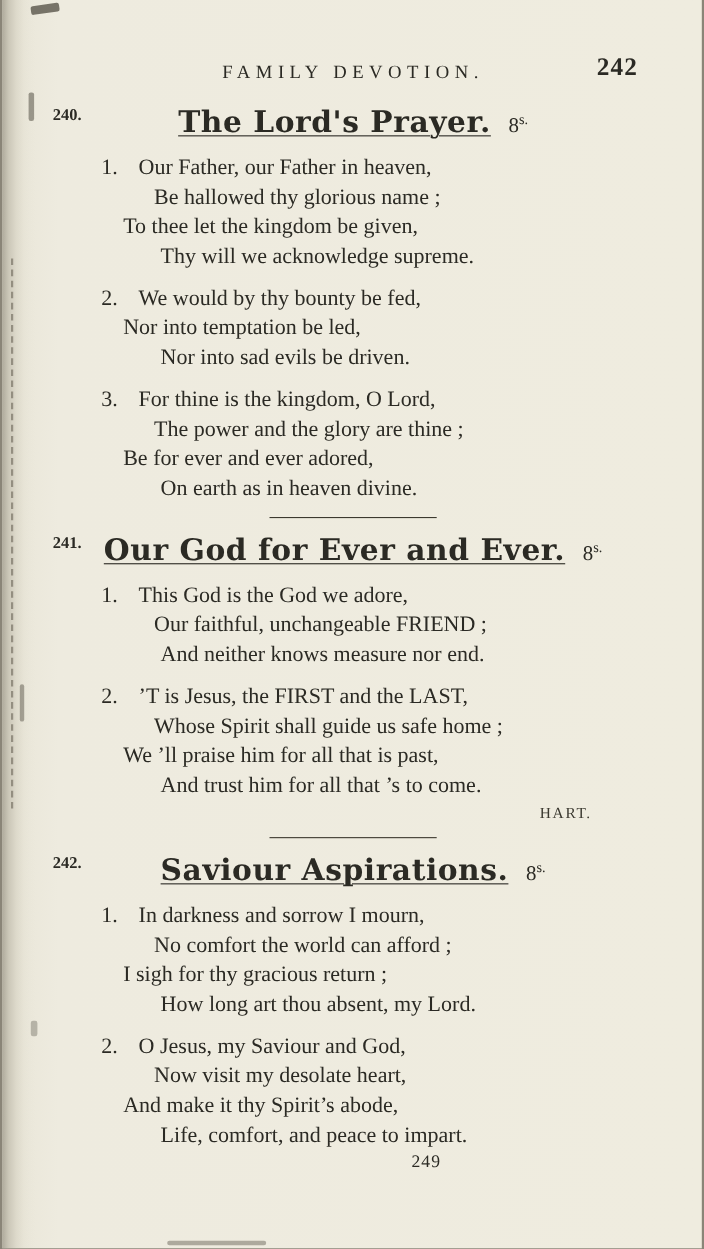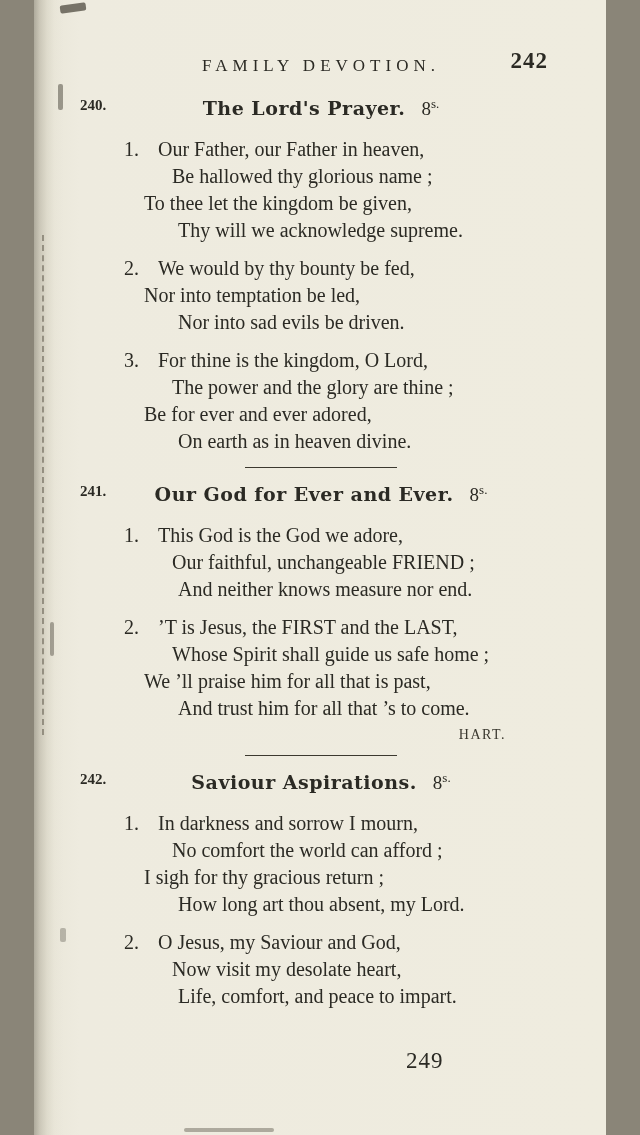--- a/index.html
+++ b/index.html
@@ -1,18 +1,18 @@
 <!DOCTYPE html>
 <html><head>
 <meta charset="utf-8">
 <style>
   html, body { margin: 0; padding: 0; background: #8a8578; }
   .page {
     position: relative;
-    width: 572px;
+    width: 636px;
     height: 1135px;
     margin: 0 auto;
     background: #edeade;
     background: linear-gradient(90deg, #e2dfd1 0%, #ebe8db 4%, #eeebdf 8%, #efecdf 100%);
     font-family: "Liberation Serif", "DejaVu Serif", serif;
     color: #2b2a24;
     overflow: hidden;
   }
   
   .scan-edge {
@@ -44,22 +44,23 @@
   }
   .head-pageno {
     position: absolute; right: 14px; top: 0;
     font-size: 23px; font-weight: 700; letter-spacing: 1px;
   }
 
   
   .hymn-head { position: relative; text-align: center; margin: 14px 0 12px 0; min-height: 28px; }
   .hymn-number { position: absolute; left: 0; top: 1px; font-size: 15px; font-weight: 700; }
   .hymn-title {
-    font-size: 19px; font-weight: 700; letter-spacing: .5px;
+    font-size: 27px; font-weight: 700; letter-spacing: .5px;
     font-family: "DejaVu Serif", "Liberation Serif", serif;
+    text-decoration: underline;
     text-decoration-thickness: 1px;
     text-underline-offset: 3px;
   }
   .hymn-meter { font-size: 19px; margin-left: 12px; font-weight: 400; }
   .hymn-meter sup { font-size: 13px; vertical-align: super; }
 
   
   .verse { position: relative; padding-left: 64px; margin-bottom: 11px; font-size: 20px; line-height: 27px; }
   .vnum { position: absolute; left: 44px; top: 0; }
   .line { white-space: nowrap; }
@@ -73,21 +74,21 @@
     font-size: 14px; letter-spacing: 1.5px; color: #3a382f;
   }
 
   hr.rule {
     border: none; border-top: 1.6px solid #3c392f;
     width: 152px; margin: 12px auto 8px auto;
   }
 
   .footer-pageno {
     position: absolute; left: 372px; top: 1048px;
-    font-size: 23px; letter-spacing: 1px;
+    font-size: 16px; letter-spacing: 1px;
   }
 </style>
 </head>
 <body>
 
 <div class="page">
 
   <div class="scan-edge"></div>
   <div class="streak-dashed"></div>
   <div class="mark m1"></div>
@@ -175,20 +176,21 @@
         <div class="line l1">In darkness and sorrow I mourn,</div>
         <div class="line l2">No comfort the world can afford ;</div>
         <div class="line l3">I sigh for thy gracious return ;</div>
         <div class="line l4">How long art thou absent, my Lord.</div>
       </div>
 
       <div class="verse">
         <span class="vnum">2.</span>
         <div class="line l1">O Jesus, my Saviour and God,</div>
         <div class="line l2">Now visit my desolate heart,</div>
+        <div class="line l3">And make it thy Spirit’s abode,</div>
         <div class="line l4">Life, comfort, and peace to impart.</div>
       </div>
     </section>
 
   </div>
 
   <div class="footer-pageno">249</div>
 </div>
 
 </body></html>

